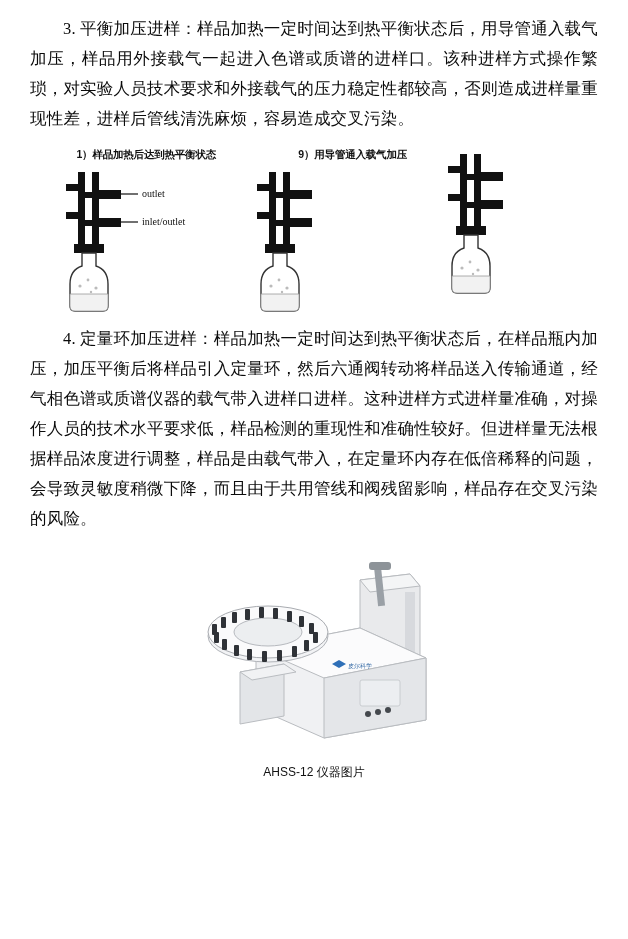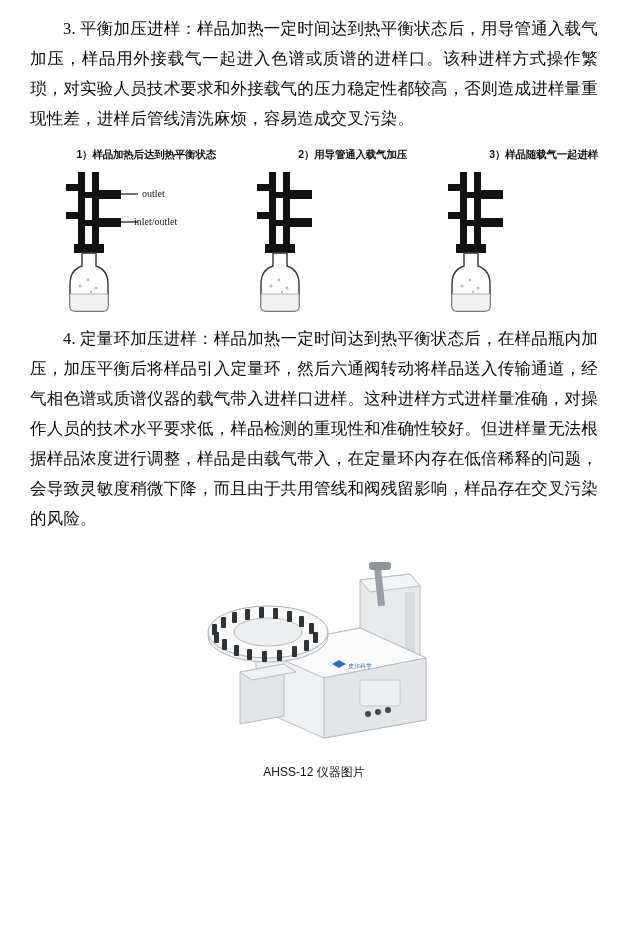--- a/index.html
+++ b/index.html
@@ -116,26 +116,26 @@
 
           <circle cx="50" cy="120" r="1.6" fill="#bbb"></circle>
           <circle cx="58" cy="114" r="1.4" fill="#bbb"></circle>
           <circle cx="66" cy="122" r="1.6" fill="#bbb"></circle>
           <circle cx="61" cy="126" r="1.2" fill="#bbb"></circle>
 
           <line x1="91" y1="28" x2="108" y2="28" stroke="#111" stroke-width="1.2"></line>
           <line x1="91" y1="56" x2="108" y2="56" stroke="#111" stroke-width="1.2"></line>
         </svg>
         <span class="label-text" style="left:112px; top:22px;">outlet</span>
-        <span class="label-text" style="left:104px; top:50px;">inlet/outlet</span>
+        <span class="label-text" style="left:112px; top:50px;">inlet/outlet</span>
       </div>
     </div>
 
     <div class="fig-item">
-      <div class="fig-caption">2）用导管通入载气加压</div>
+      <div class="fig-caption">9）用导管通入载气加压</div>
       <div class="vial-diagram">
         <svg width="186" height="148" viewBox="0 0 186 148">
           <rect x="48" y="6" width="7" height="74" fill="#111"></rect>
           <rect x="62" y="6" width="7" height="74" fill="#111"></rect>
           <rect x="55" y="26" width="7" height="6" fill="#111"></rect>
           <rect x="55" y="54" width="7" height="6" fill="#111"></rect>
           <rect x="69" y="24" width="22" height="9" fill="#111"></rect>
           <rect x="69" y="52" width="22" height="9" fill="#111"></rect>
           <rect x="36" y="18" width="14" height="7" fill="#111"></rect>
           <rect x="36" y="46" width="14" height="7" fill="#111"></rect>
@@ -146,21 +146,20 @@
           <path d="M40 128 L40 140 Q40 145 45 145 L73 145 Q78 145 78 140 L78 128 Z" fill="#f2f2f2" stroke="#999" stroke-width="0.8"></path>
           <circle cx="50" cy="120" r="1.6" fill="#bbb"></circle>
           <circle cx="58" cy="114" r="1.4" fill="#bbb"></circle>
           <circle cx="66" cy="122" r="1.6" fill="#bbb"></circle>
           <circle cx="61" cy="126" r="1.2" fill="#bbb"></circle>
         </svg>
       </div>
     </div>
 
     <div class="fig-item">
-      <div class="fig-caption">3）样品随载气一起进样</div>
       <div class="vial-diagram">
         <svg width="186" height="148" viewBox="0 0 186 148">
           <rect x="48" y="6" width="7" height="74" fill="#111"></rect>
           <rect x="62" y="6" width="7" height="74" fill="#111"></rect>
           <rect x="55" y="26" width="7" height="6" fill="#111"></rect>
           <rect x="55" y="54" width="7" height="6" fill="#111"></rect>
           <rect x="69" y="24" width="22" height="9" fill="#111"></rect>
           <rect x="69" y="52" width="22" height="9" fill="#111"></rect>
           <rect x="36" y="18" width="14" height="7" fill="#111"></rect>
           <rect x="36" y="46" width="14" height="7" fill="#111"></rect>

